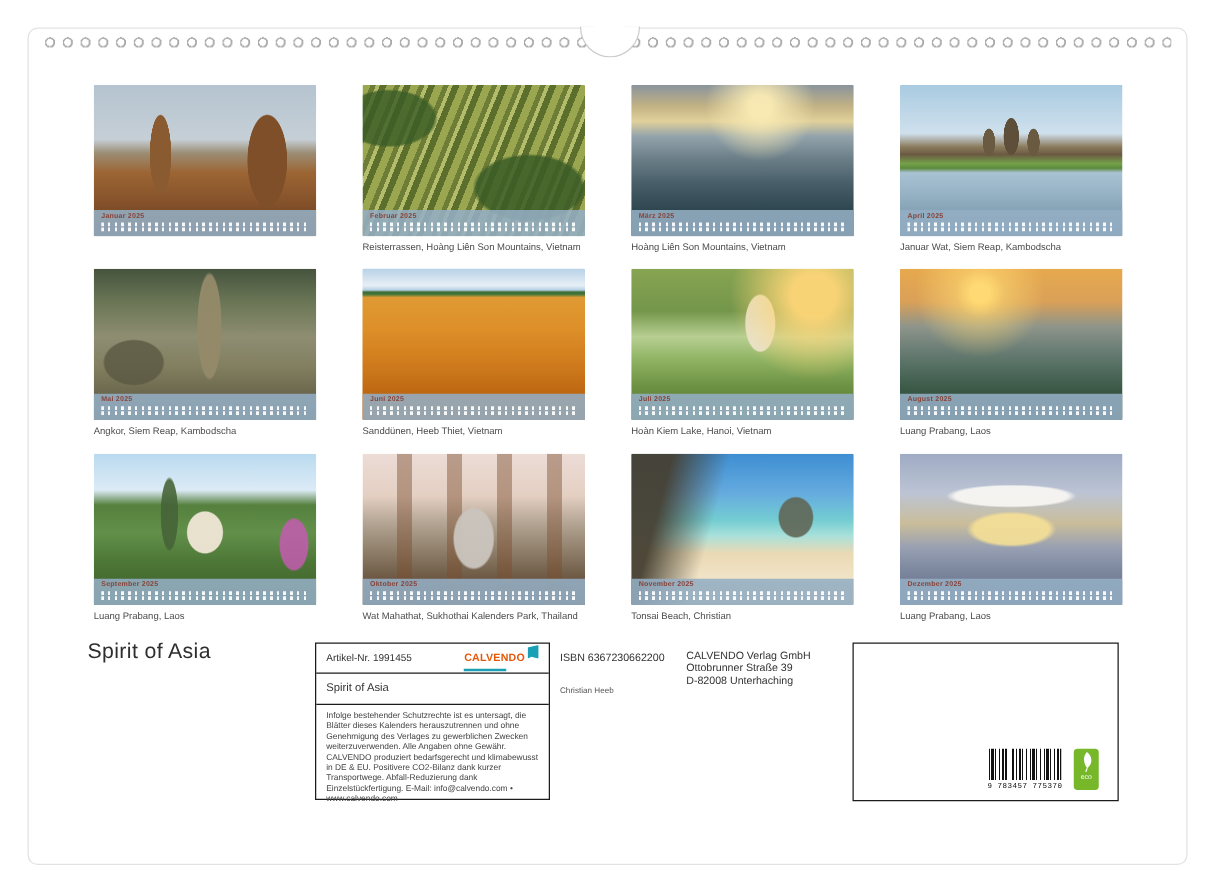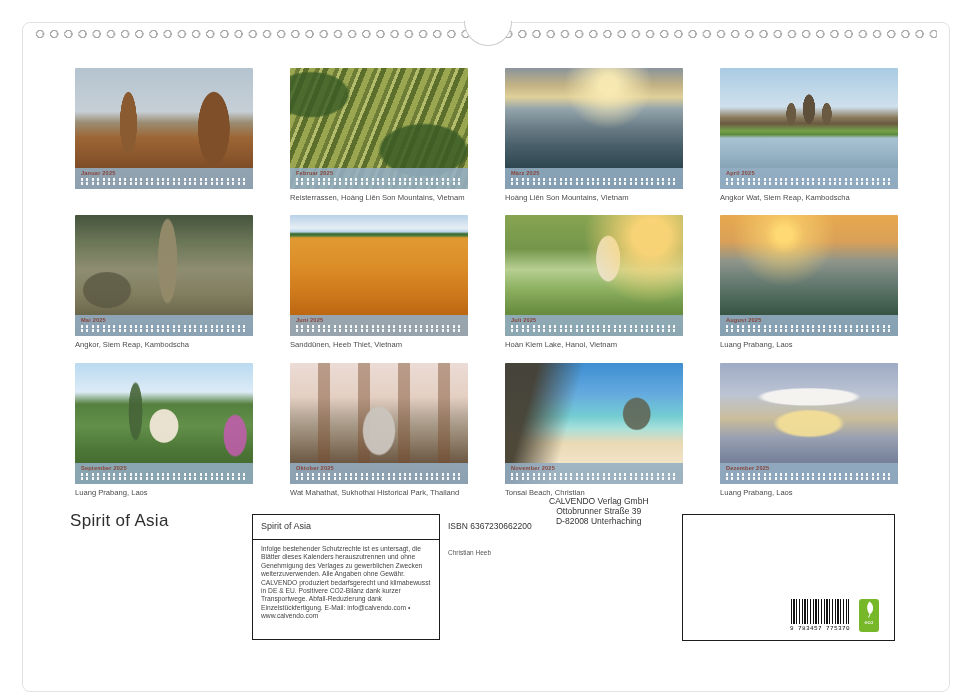--- a/index.html
+++ b/index.html
@@ -88,21 +88,21 @@
   .cv-logo{display:flex;align-items:flex-start;gap:2px;}
   .cv-word{font-size:8.5px;font-weight:bold;color:#e4580a;letter-spacing:.2px;line-height:8px;}
   .cv-tagline{height:2px;width:34px;background:#1aa0b4;margin-top:1px;}
   .cv-icon{width:9px;height:11px;background:#1aa0b4;clip-path:polygon(0 18%,100% 0,100% 100%,35% 86%,0 100%);}
   .info-row2{border-bottom:1.5px solid #1c1c1c;padding:6px 8px;height:25px;box-sizing:border-box;
              font-size:9px;color:#333;}
   .info-row3{padding:5px 8px;font-size:6.7px;line-height:8.4px;color:#444;}
 
   .isbn{position:absolute;left:448px;top:521px;font-size:8.5px;color:#333;}
   .author{position:absolute;left:448px;top:549px;font-size:6.5px;color:#555;}
-  .pub{position:absolute;left:549px;top:496px;font-size:8.5px;line-height:10px;color:#333;text-align:center;}
+  .pub{position:absolute;left:549px;top:519px;font-size:8.5px;line-height:10px;color:#333;}
 
   .barcode-box{position:absolute;left:682px;top:514px;width:213px;height:127px;
                border:1.5px solid #1c1c1c;box-sizing:border-box;background:#fff;}
   .barcode{position:absolute;left:108px;top:84px;width:58px;height:25px;
            background:repeating-linear-gradient(90deg,#111 0 1px,#fff 1px 2px,#111 2px 4px,#fff 4px 5px,#111 5px 5.6px,#fff 5.6px 8px,#111 8px 9px,#fff 9px 11px);}
   .barcode-digits{position:absolute;left:102px;top:110px;width:70px;text-align:center;
            font-family:"Liberation Mono","DejaVu Sans Mono",monospace;font-size:6px;color:#111;letter-spacing:.4px;}
   .eco{position:absolute;left:176px;top:84px;width:20px;height:33px;background:#76b82a;
        border-radius:3px;display:flex;flex-direction:column;align-items:center;justify-content:flex-start;padding-top:2px;box-sizing:border-box;}
   .eco-label{font-size:5.5px;color:#fff;line-height:6px;margin-top:1px;}
@@ -148,21 +148,21 @@
 </div>
 
 <div class="thumb" style="left:720px;top:68px">
   <div class="photo p4">
     <div class="strip">
       <div class="strip-month">April 2025</div>
       <div class="strip-days"></div>
       <div class="strip-days r2"></div>
     </div>
   </div>
-  <div class="caption">Angkor Wat, Siem Reap, Kambodscha</div>
+  <div class="caption">Januar Wat, Siem Reap, Kambodscha</div>
 </div>
 
 <div class="thumb" style="left:75px;top:215px">
   <div class="photo p5">
     <div class="strip">
       <div class="strip-month">Mai 2025</div>
       <div class="strip-days"></div>
       <div class="strip-days r2"></div>
     </div>
   </div>
@@ -214,21 +214,21 @@
 </div>
 
 <div class="thumb" style="left:290px;top:363px">
   <div class="photo p10">
     <div class="strip">
       <div class="strip-month">Oktober 2025</div>
       <div class="strip-days"></div>
       <div class="strip-days r2"></div>
     </div>
   </div>
-  <div class="caption">Wat Mahathat, Sukhothai Historical Park, Thailand</div>
+  <div class="caption">Wat Mahathat, Sukhothai Kalenders Park, Thailand</div>
 </div>
 
 <div class="thumb" style="left:505px;top:363px">
   <div class="photo p11">
     <div class="strip">
       <div class="strip-month">November 2025</div>
       <div class="strip-days"></div>
       <div class="strip-days r2"></div>
     </div>
   </div>
@@ -242,20 +242,30 @@
       <div class="strip-days"></div>
       <div class="strip-days r2"></div>
     </div>
   </div>
   <div class="caption">Luang Prabang, Laos</div>
 </div>
 
 <div class="big-title">Spirit of Asia</div>
 
 <div class="info-box">
+  <div class="info-row1">
+    <span class="article-no">Artikel-Nr. 1991455</span>
+    <span class="cv-logo">
+      <span>
+        <span class="cv-word">CALVENDO</span>
+        <span class="cv-tagline" style="display:block"></span>
+      </span>
+      <span class="cv-icon"></span>
+    </span>
+  </div>
   <div class="info-row2">Spirit of Asia</div>
   <div class="info-row3">Infolge bestehender Schutzrechte ist es untersagt, die Blätter dieses Kalenders herauszutrennen und ohne Genehmigung des Verlages zu gewerblichen Zwecken weiterzuverwenden. Alle Angaben ohne Gewähr. CALVENDO produziert bedarfsgerecht und klimabewusst in DE &amp; EU. Positivere CO2-Bilanz dank kurzer Transportwege. Abfall-Reduzierung dank Einzelstückfertigung. E-Mail: info@calvendo.com • www.calvendo.com</div>
 </div>
 
 <div class="isbn">ISBN 6367230662200</div>
 <div class="author">Christian Heeb</div>
 <div class="pub">
   <div>CALVENDO Verlag GmbH</div>
   <div>Ottobrunner Straße 39</div>
   <div>D-82008 Unterhaching</div>

